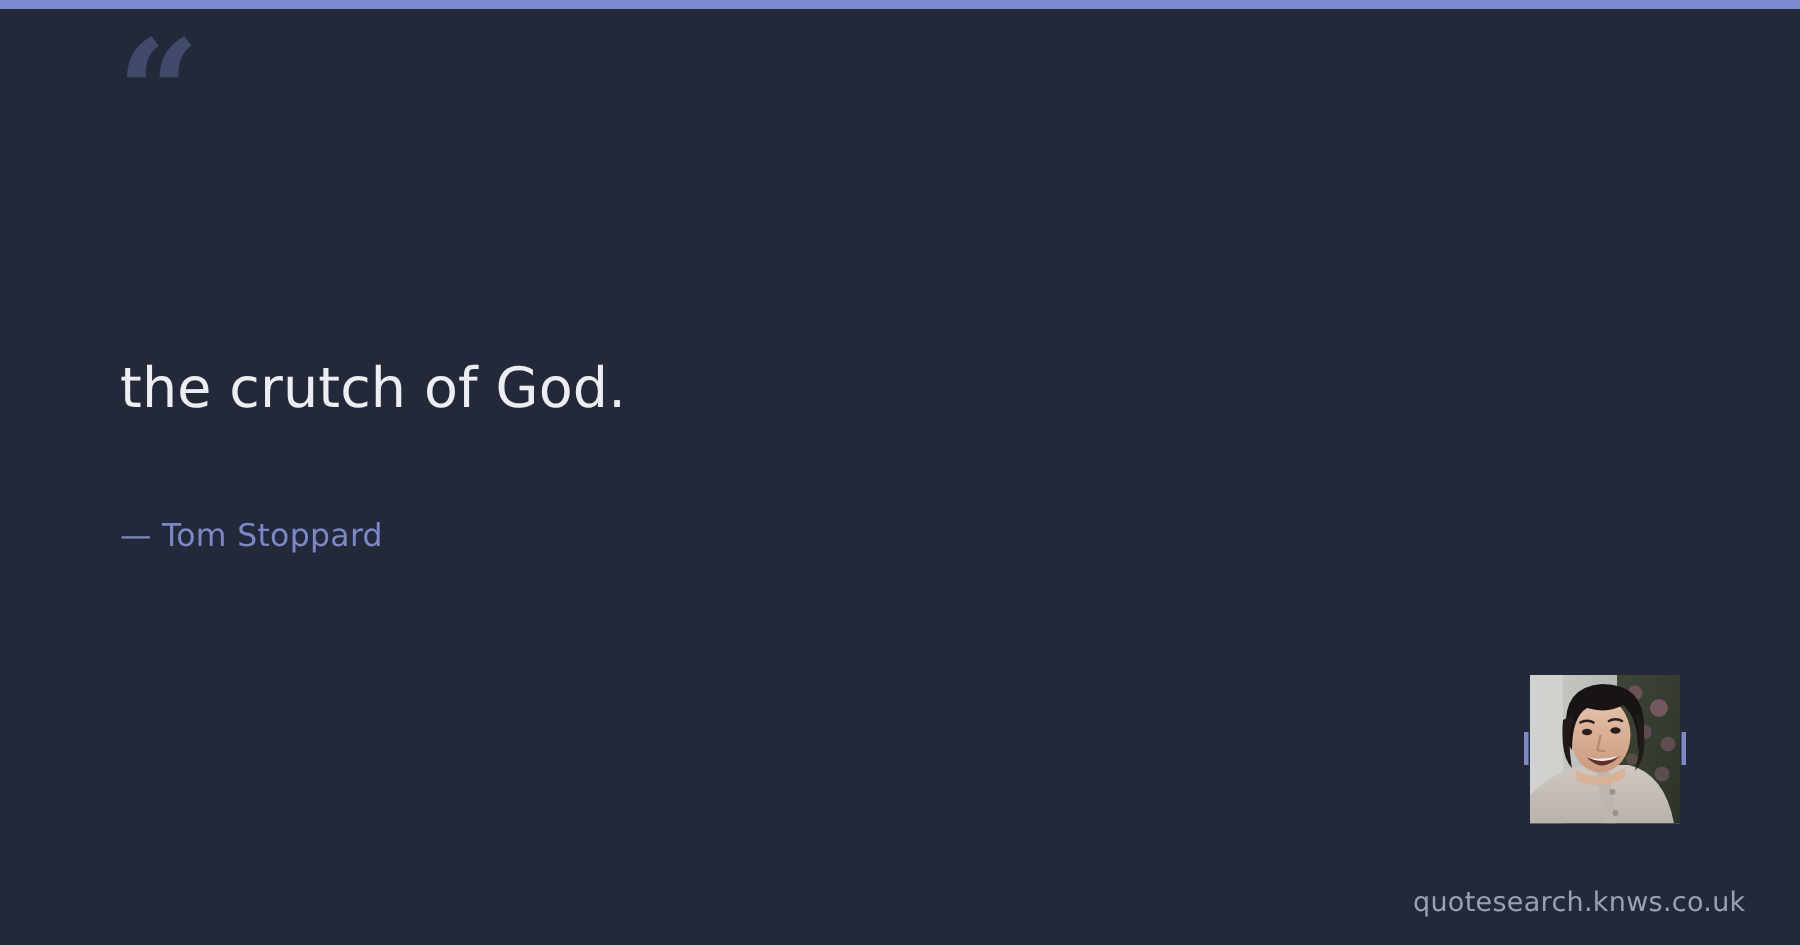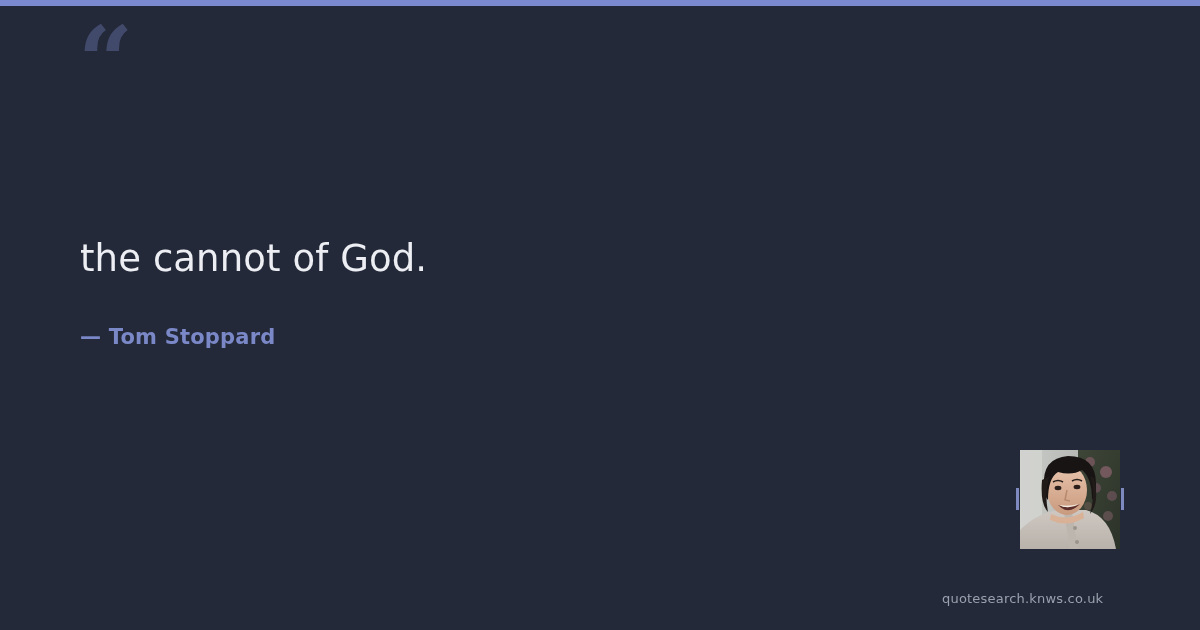--- a/index.html
+++ b/index.html
@@ -52,24 +52,24 @@
     font-family: "DejaVu Sans", sans-serif;
     font-size: 37px;
     font-weight: 400;
     line-height: 42px;
     color: #eceef3;
     letter-spacing: 0.1px;
   }
   .attribution {
     position: absolute;
     left: 80px;
-    top: 325px;
+    top: 345px;
     font-family: "DejaVu Sans", sans-serif;
     font-size: 21px;
-    font-weight: 700;
+    font-weight: 400;
     color: #7b88c8;
     letter-spacing: 0.2px;
     white-space: nowrap;
   }
   .portrait-wrap {
     position: absolute;
     left: 1020px;
     top: 450px;
     width: 100px;
     height: 99px;
@@ -95,38 +95,38 @@
     background: #8e9ad8;
     opacity: 0.85;
   }
   .focus-tick.left { left: -4px; }
   .focus-tick.right { right: -4px; }
   .site-footer {
     position: absolute;
     left: 942px;
     top: 591px;
     font-family: "DejaVu Sans", sans-serif;
-    font-size: 13px;
+    font-size: 18px;
     font-weight: 400;
     color: #9aa0ae;
     letter-spacing: 0.2px;
     white-space: nowrap;
   }
 </style>
 </head>
 <body>
 
 <div class="card">
 
   <div class="top-accent-bar"></div>
 
   <div class="quote-mark">“</div>
 
   <div class="quote-body">
-    <p class="quote-text">the cannot of God.</p>
+    <p class="quote-text">the crutch of God.</p>
   </div>
 
   <div class="attribution">— Tom Stoppard</div>
 
   <div class="portrait-wrap">
     <span class="focus-tick left"></span>
     <span class="focus-tick right"></span>
     <div class="portrait">
       <svg viewBox="0 0 100 99" preserveAspectRatio="none" aria-hidden="true">
         <defs>

